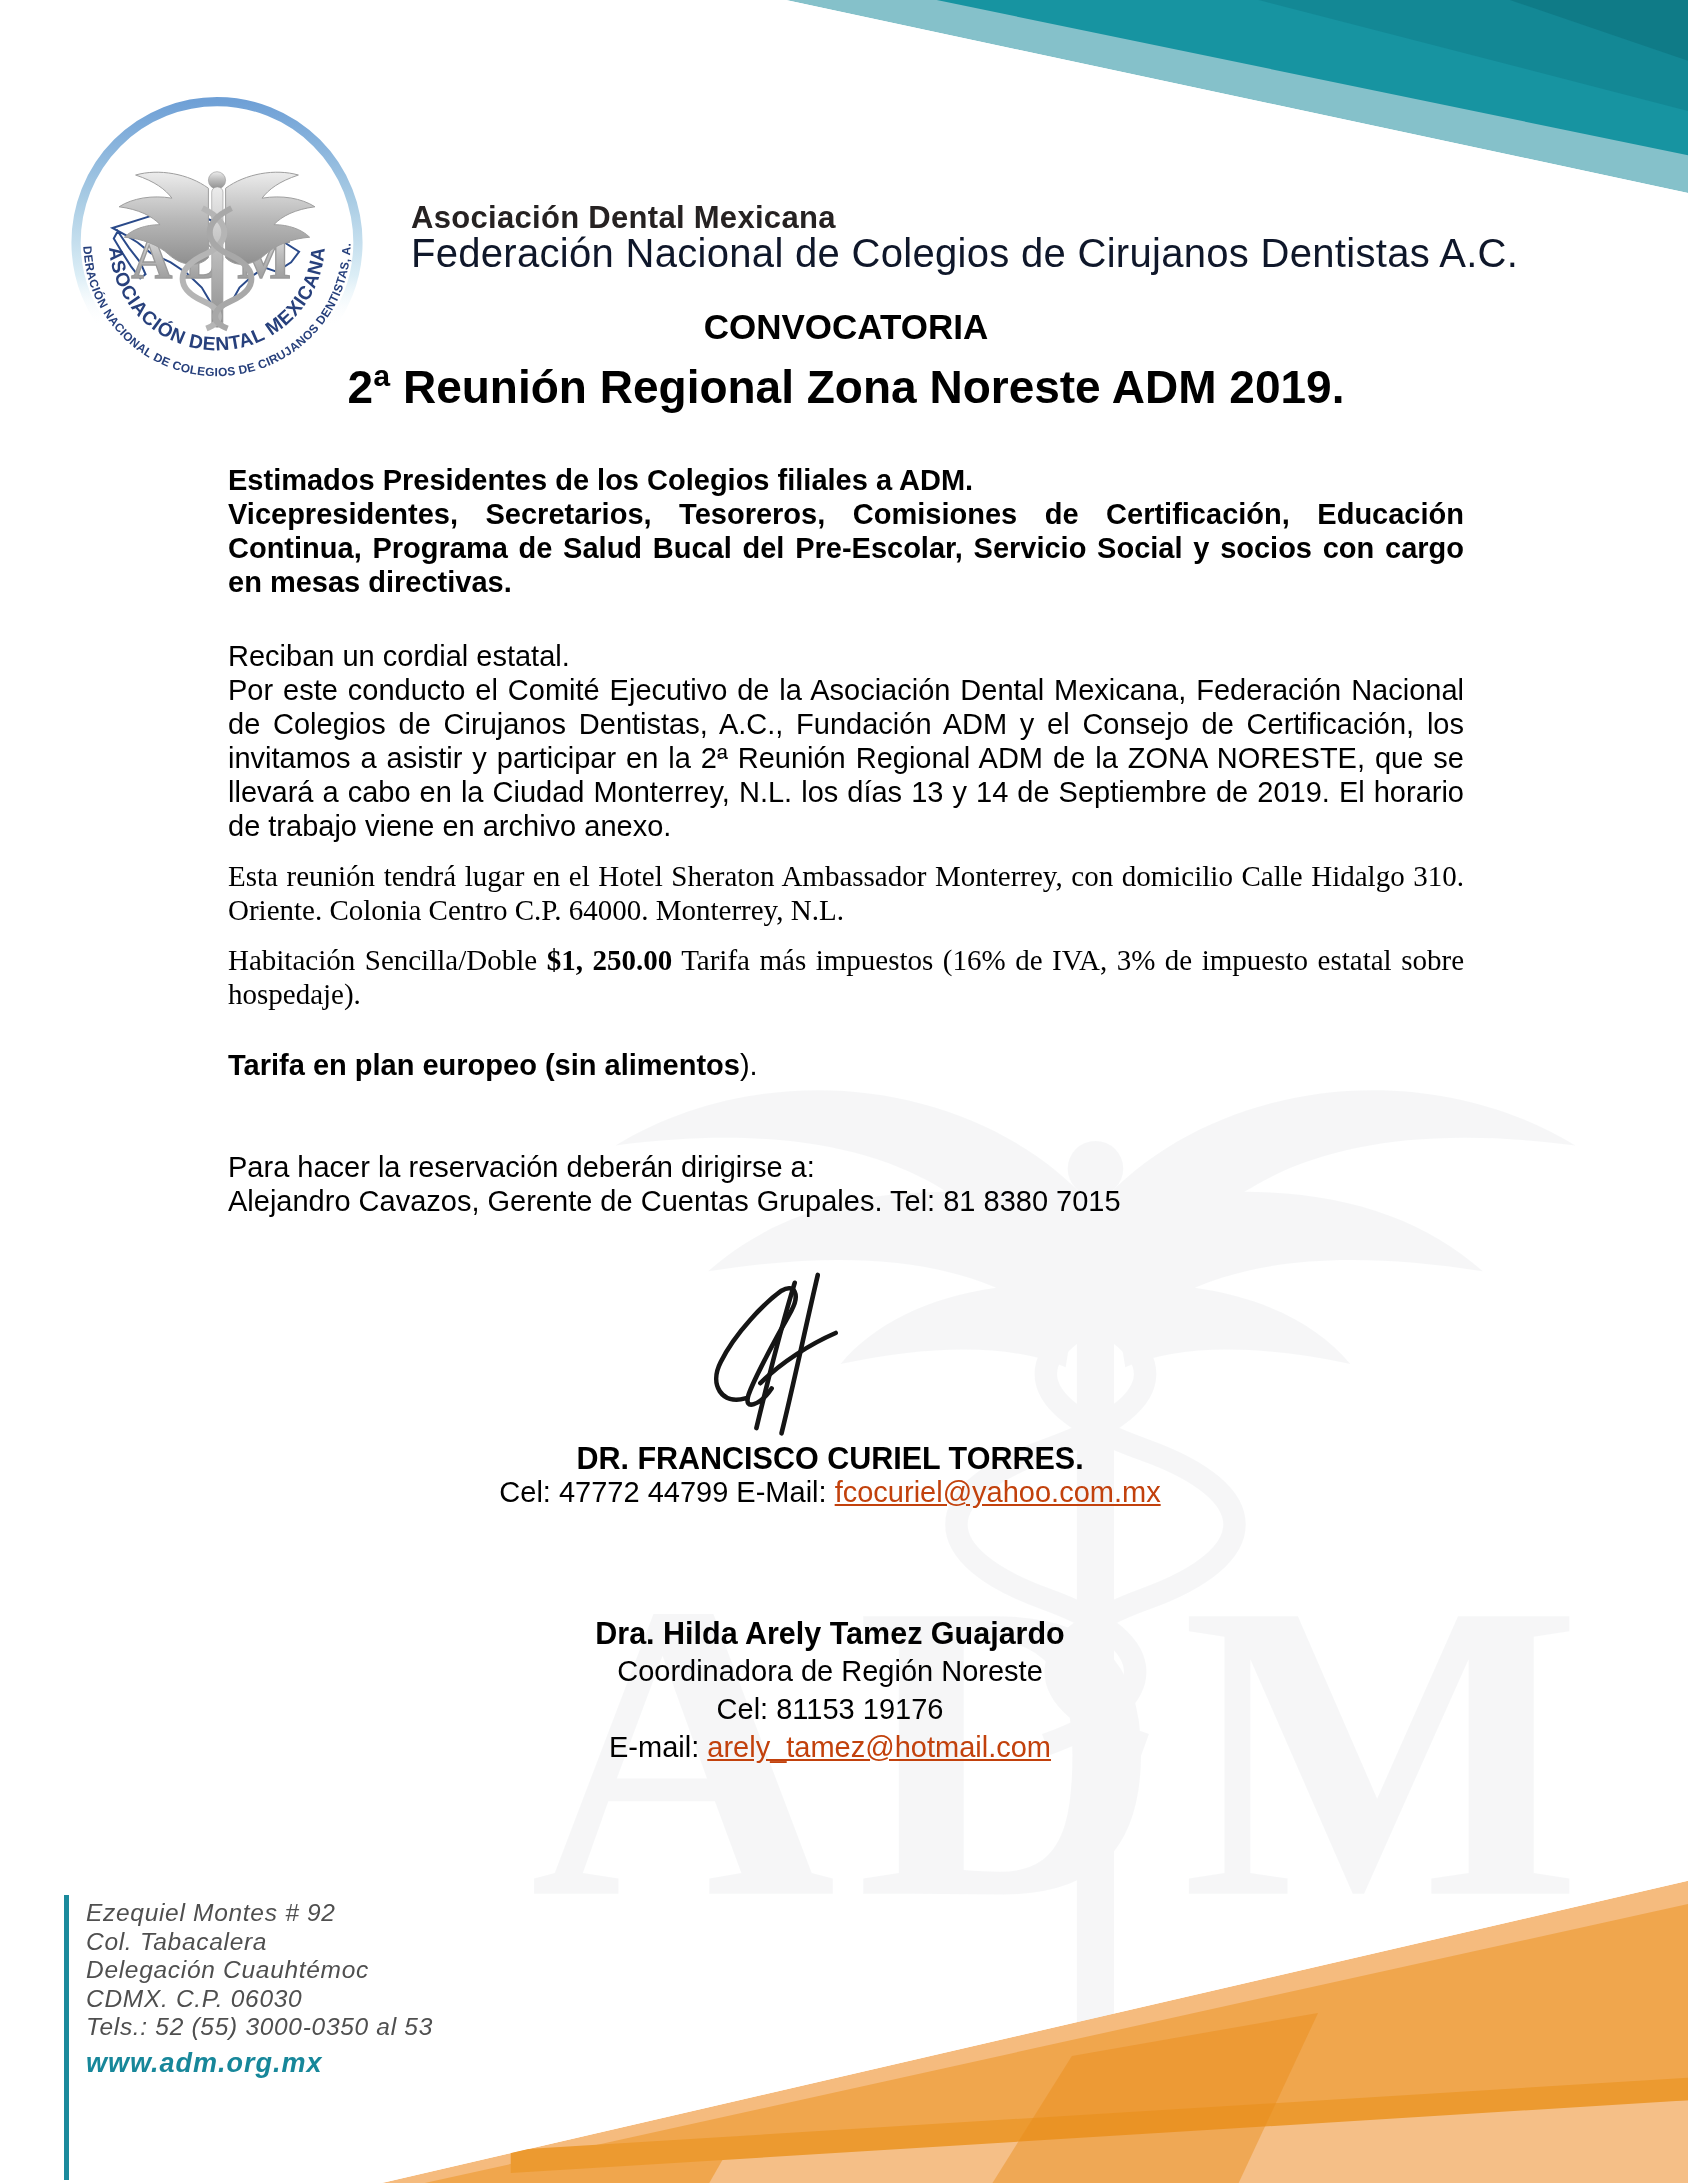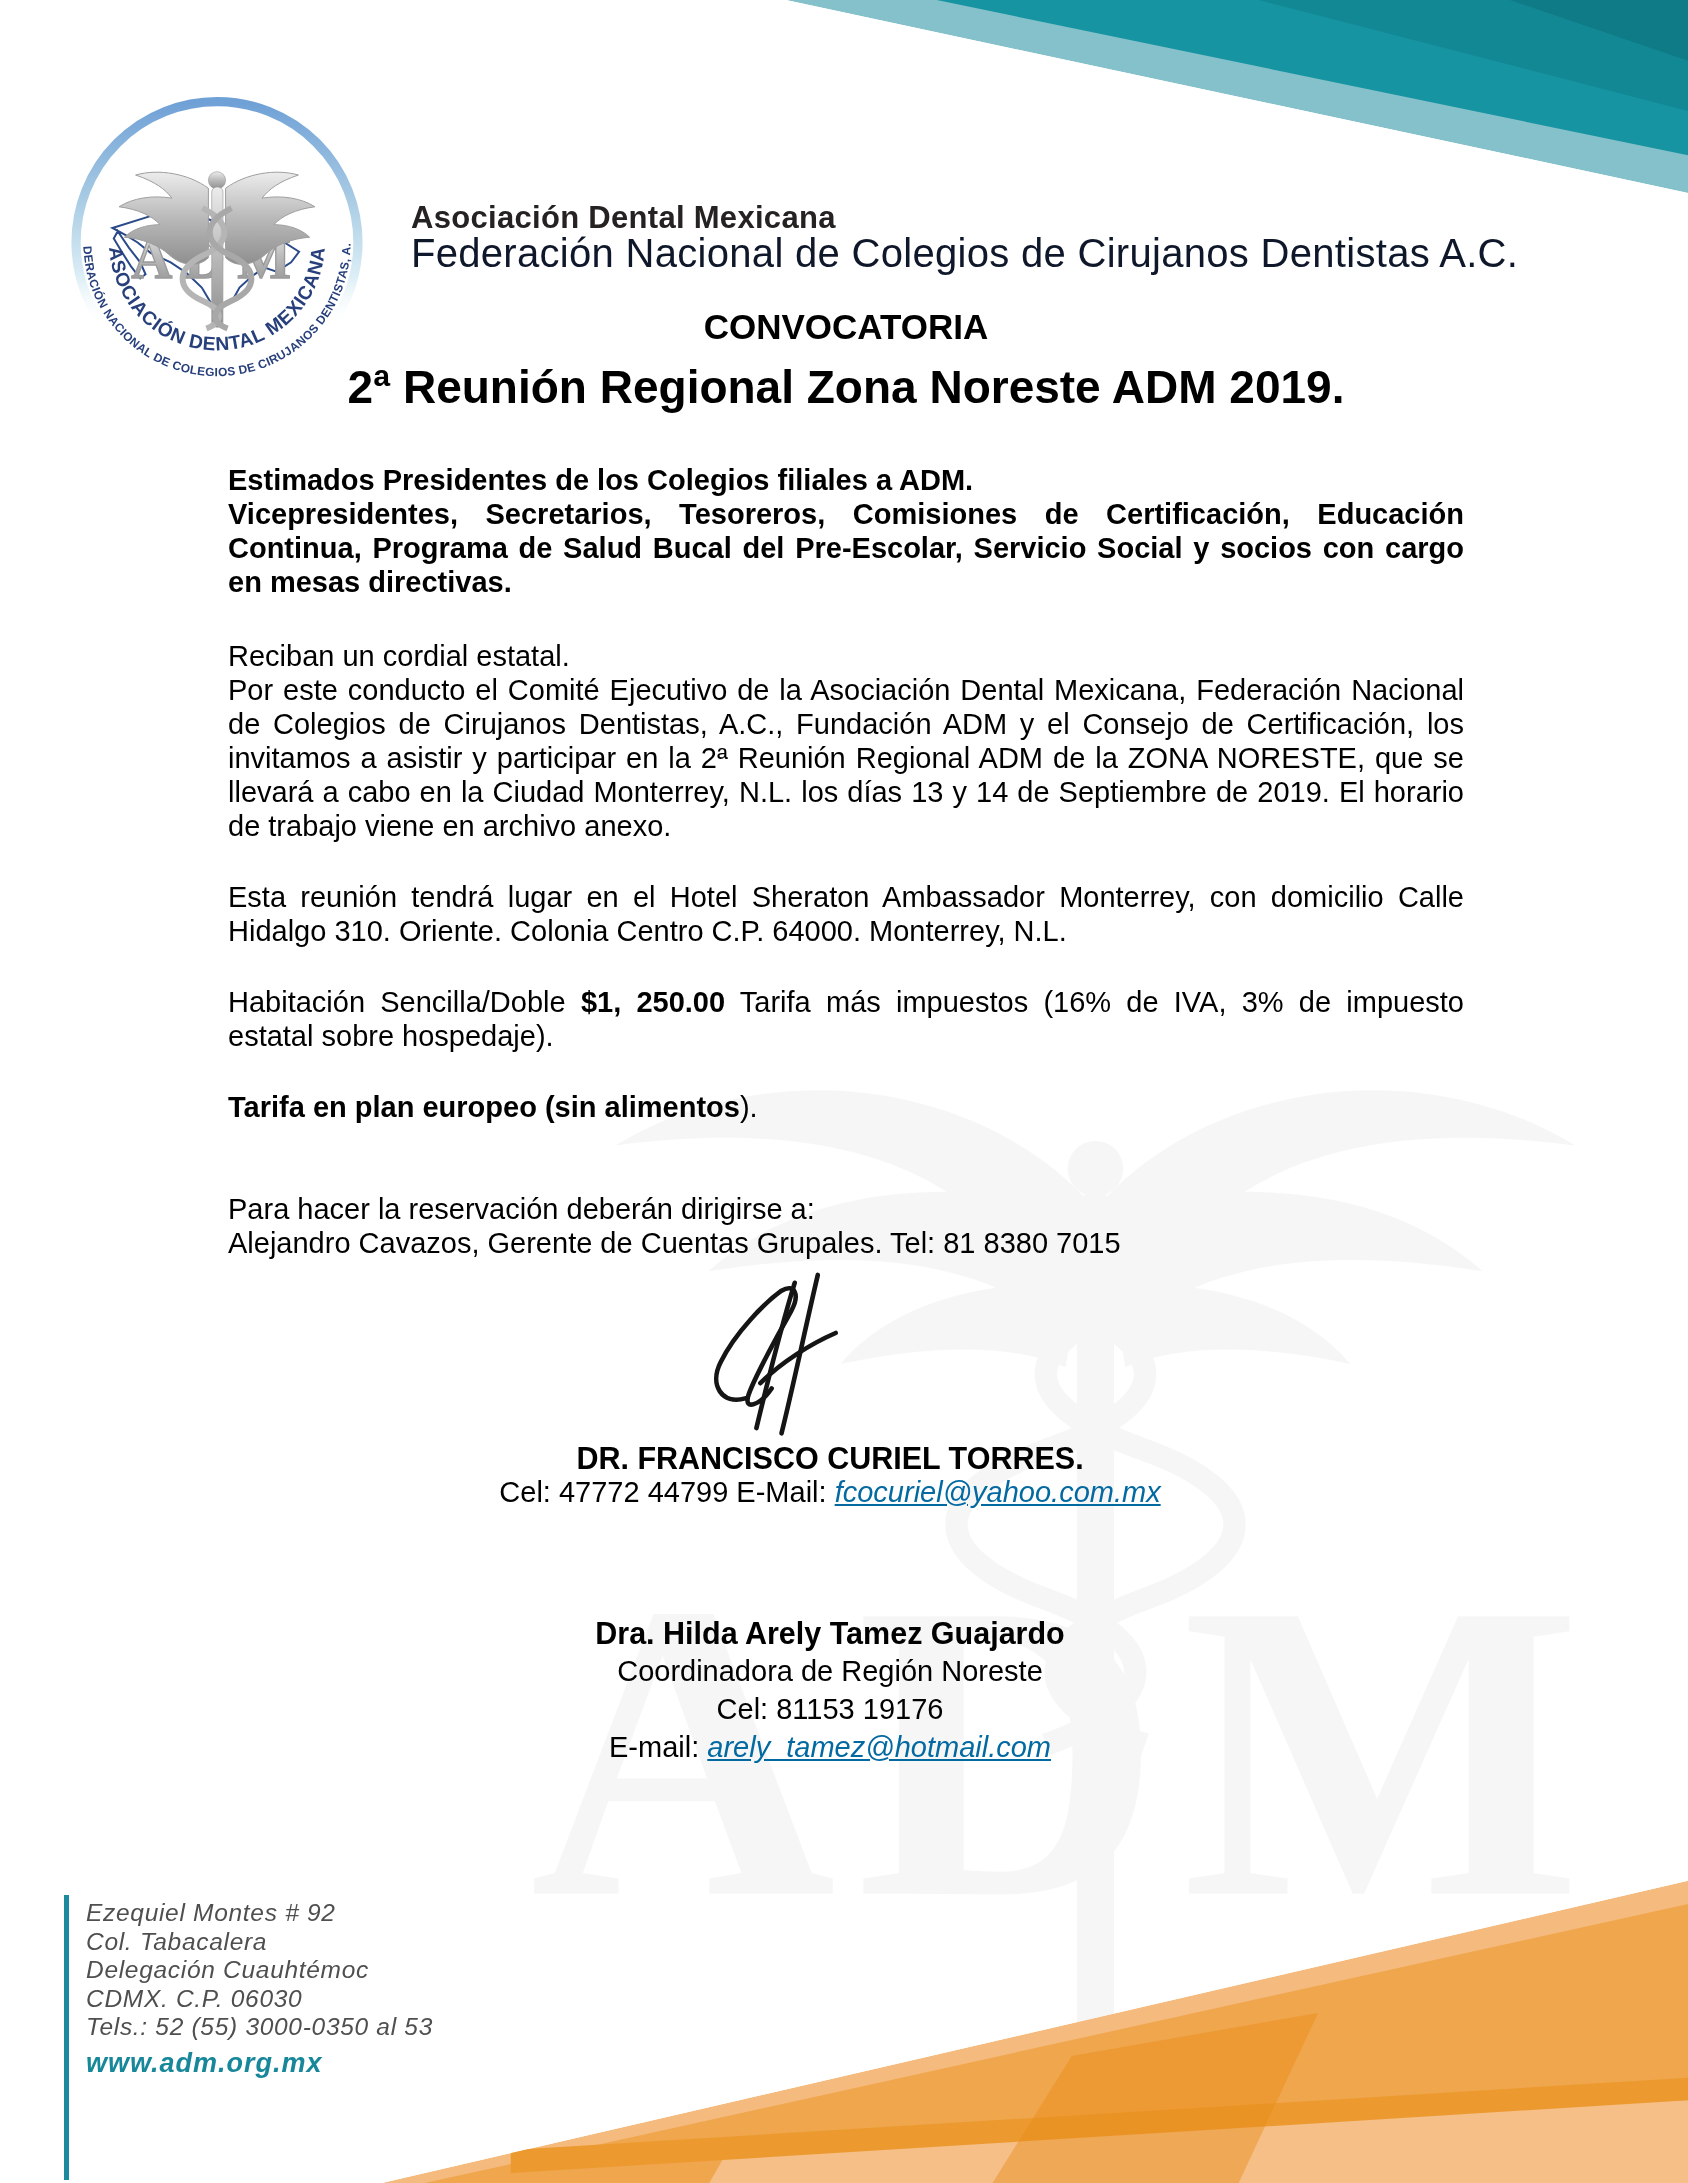--- a/index.html
+++ b/index.html
@@ -18,25 +18,25 @@
   .title-wrap{left:228px; width:1236px; text-align:center;}
   .doc-title{top:307px; font-size:35px; font-weight:700;}
   .doc-subtitle{top:360px; font-size:46px; font-weight:700;}
 
   
   .content{left:228px; top:463px; width:1236px;}
   .body-text{font-size:29px; line-height:34px;}
   .just{text-align:justify; text-justify:inter-word;}
   .b{font-weight:700;}
   .mt-blank{margin-top:40px;}
-  .mt-par{margin-top:37px;}
+  .mt-par{margin-top:16px;font-family:Liberation Serif, serif;}
   .mt-par2{margin-top:37px;}
   .mt-big{margin-top:68px;}
 
-  a.mail{color:#0369a1; text-decoration:underline;font-style:italic;}
+  a.mail{color:#c2410c; text-decoration:underline;}
 
   .sig-svg{left:682px; top:1263px;}
   .signer{left:212px; width:1236px; text-align:center; font-size:29px; line-height:34px;}
   .signer .name{font-weight:700; font-size:30.5px;}
   .signer1{top:1441px;}
   .signer2{top:1614px; line-height:38px;}
 
   
   .footer-bar{left:64px; top:1895px; width:4.6px; height:285px; background:#1b8a9c;}
   .footer{left:86px; top:1899px; font-size:24.5px; line-height:28.5px; color:#4f4f4f; letter-spacing:0.7px;font-style:italic;}

